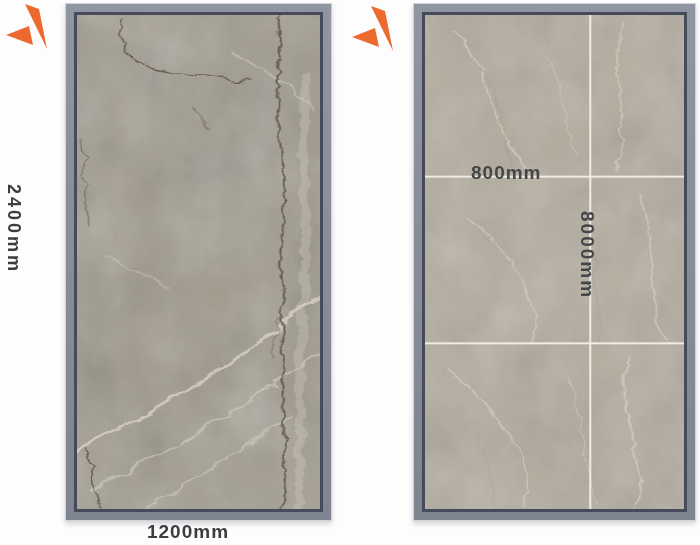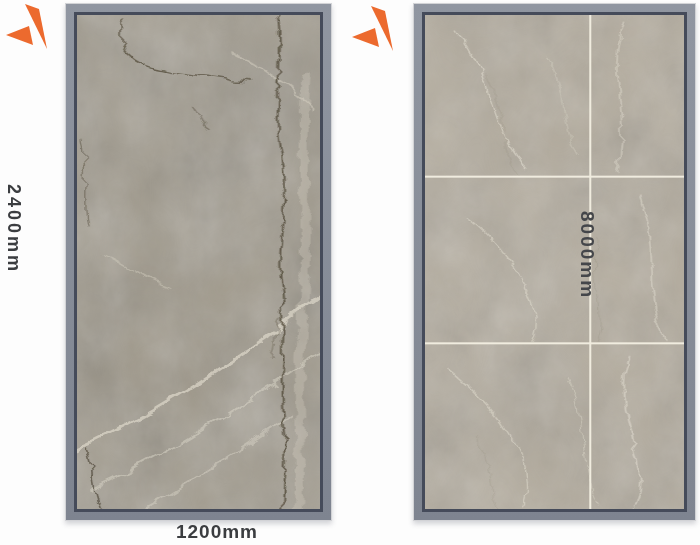--- a/index.html
+++ b/index.html
@@ -38,21 +38,21 @@
     position:absolute;color:#3b3d40;font-weight:bold;
     user-select:none;white-space:nowrap;
   }
   .label-2400{
     left:3px;top:184px;
     writing-mode:vertical-rl;
     font-size:18px;letter-spacing:3px;
   }
   .label-1200{
     left:118px;top:521px;width:140px;
-    text-align:right;font-size:19px;letter-spacing:1px;
+    text-align:center;font-size:19px;letter-spacing:1px;
   }
   .label-800{
     left:46px;top:147px;
     font-size:19px;letter-spacing:1px;color:#44464a;
   }
   .label-8000{
     left:151px;top:196px;
     writing-mode:vertical-rl;
     font-size:19px;letter-spacing:2px;color:#44464a;
   }
@@ -148,17 +148,18 @@
           <path d="M60,60 C80,90 70,130 90,158" stroke="#8f8878" stroke-width="0.8" opacity="0.35"></path>
           <path d="M170,220 C160,260 180,300 168,324" stroke="#8f8878" stroke-width="0.8" opacity="0.3"></path>
           <path d="M50,420 C66,448 58,470 72,490" stroke="#8f8878" stroke-width="0.8" opacity="0.3"></path>
         </g>
 
         <rect x="163" y="0" width="2" height="492" fill="#f0ecdf"></rect>
         <rect x="0" y="160" width="257" height="2" fill="#f0ecdf"></rect>
         <rect x="0" y="326" width="257" height="2" fill="#f0ecdf"></rect>
       </svg>
 
+      <div class="dim-label label-800">800mm</div>
       <div class="dim-label label-8000">8000mm</div>
     </div>
   </div>
 
 </div>
 
 </body></html>

